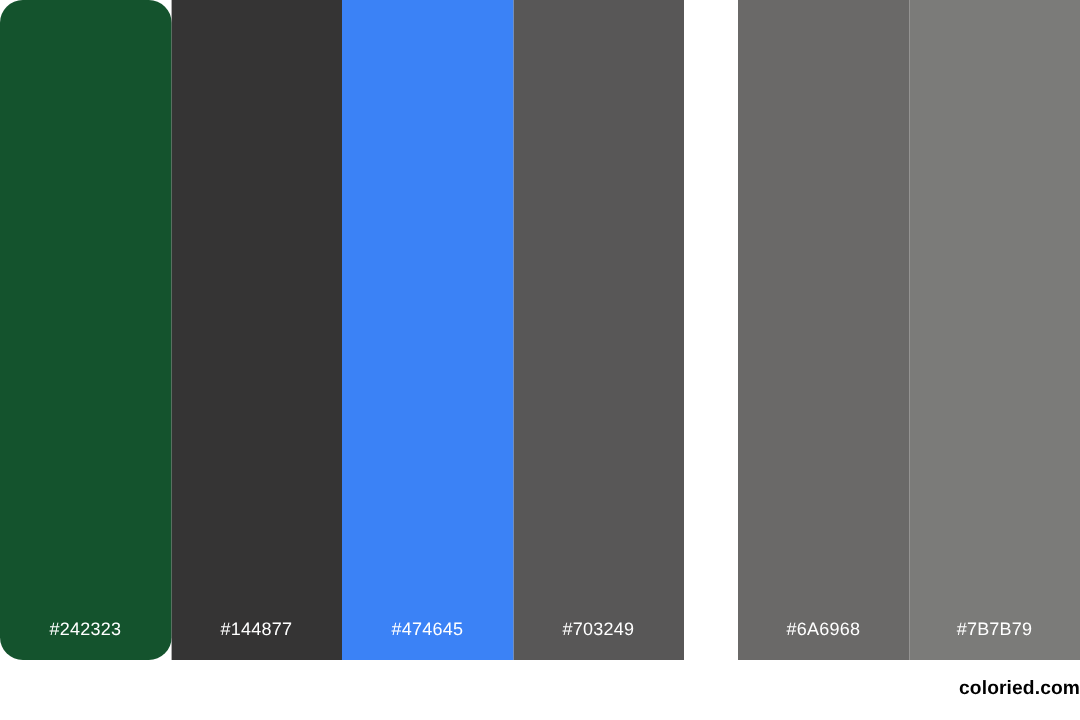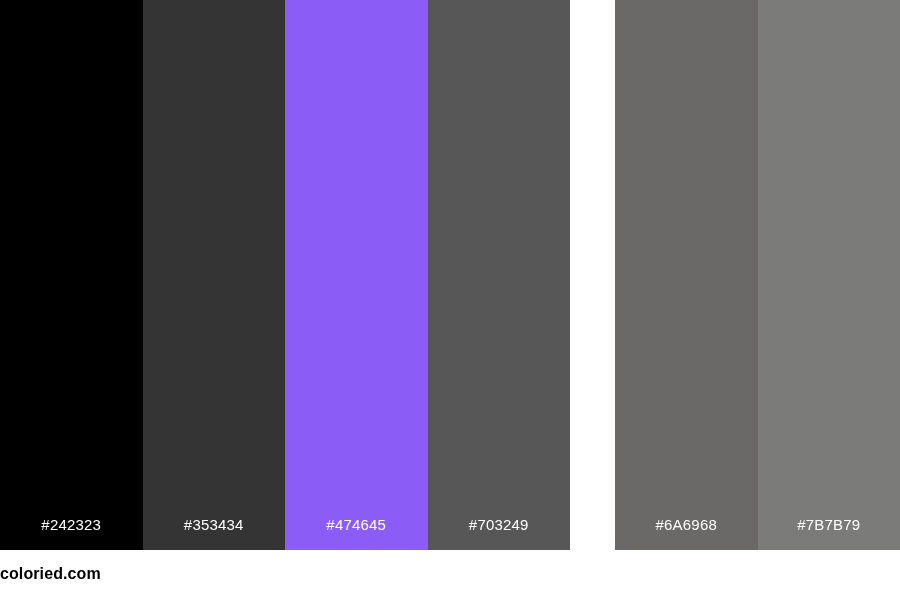--- a/index.html
+++ b/index.html
@@ -59,49 +59,49 @@
   .label-light { color: #ffffff; }
   .label-dark  { color: #1b1b1b; }
 
   
   #footer {
     flex: 1 1 auto;
     width: 900px;
     background: #ffffff;
     display: flex;
     align-items: center;
-    justify-content: flex-start;
+    justify-content: flex-end;
   }
 
   #footer-brand {
     font-family: "Liberation Sans", sans-serif;
     font-size: 16px;
     font-weight: 700;
     color: #000000;
     letter-spacing: 0.1px;
     line-height: 1;
     margin-top: -2px;
   }
 </style>
 </head>
 <body>
 
 <div id="palette-page">
 
   <div id="swatch-strip">
 
-    <div class="swatch" style="background: #000000;">
+    <div class="swatch" style="background: #14532d; border-radius: 19px;">
       <span class="swatch-label label-light">#242323</span>
     </div>
 
     <div class="swatch" style="background: rgb(53, 52, 52);">
-      <span class="swatch-label label-light">#353434</span>
+      <span class="swatch-label label-light">#144877</span>
     </div>
 
-    <div class="swatch" style="background: #8b5cf6;">
+    <div class="swatch" style="background: #3b82f6;">
       <span class="swatch-label label-light">#474645</span>
     </div>
 
     <div class="swatch" style="background: rgb(88, 87, 87);">
       <span class="swatch-label label-light">#703249</span>
     </div>
 
     <div class="swatch" style="background: rgb(106, 105, 104); margin-left: 45px;">
       <span class="swatch-label label-light">#6A6968</span>
     </div>

